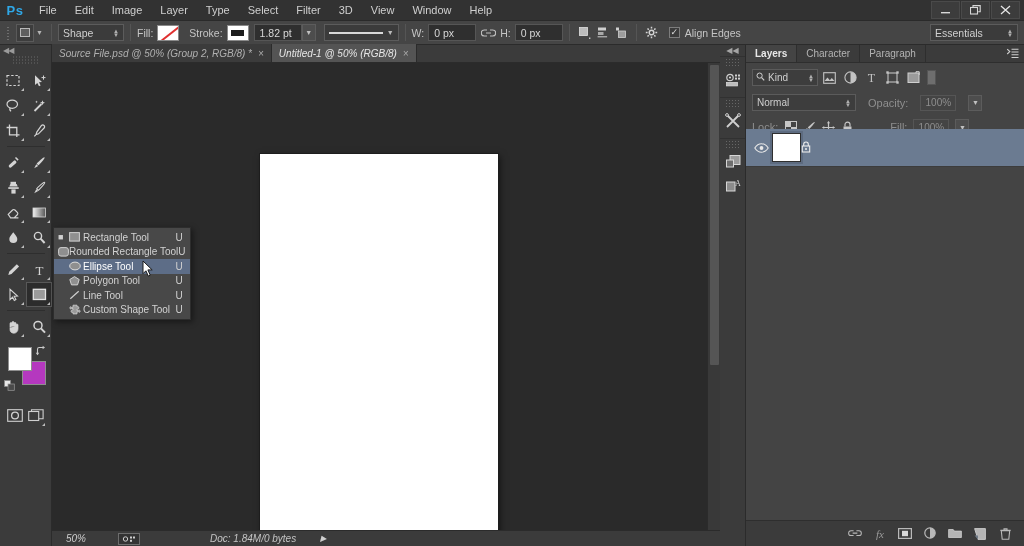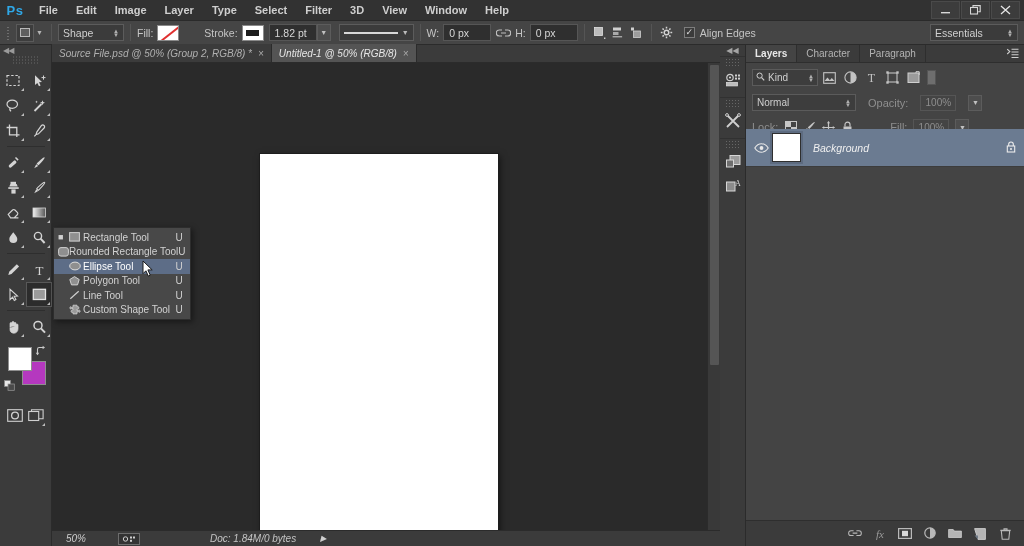--- a/index.html
+++ b/index.html
@@ -19,21 +19,21 @@
     position: absolute; left: 0; top: 0; width: 1024px; height: 21px;
     background: #323232;
     display: flex; align-items: center;
     border-bottom: 1px solid #2a2a2a;
   }
   .ps-logo {
     width: 30px; height: 21px; display: flex; align-items: center; justify-content: center;
     color: #2fa8e8; font-weight: bold; font-size: 13px; letter-spacing: .5px;
     font-family: "Liberation Sans", sans-serif;
   }
-  .menu { display: flex; align-items: center; height: 21px; font-weight: bold; }
+  .menu { display: flex; align-items: center; height: 21px; }
   .menu-item {
     padding: 0 9px; height: 21px; line-height: 21px;
     color: #cfcfcf; font-size: 11px; white-space: nowrap; cursor: default;
   }
 
   .win-controls {
     position: absolute; right: 4px; top: 1px; display: flex; gap: 1px;
   }
   .win-btn {
     width: 29px; height: 18px; background: #3c3c3c;
@@ -343,21 +343,21 @@
           <span>▲</span>
           <span>▼</span>
         </span>
     </div>
 
     <div class="sep-v"></div>
 
     <span class="ob-label">Fill:</span>
     <div class="swatch-fill"></div>
 
-    <span class="ob-label" style="margin-left:25px">Stroke:</span>
+    <span class="ob-label" style="margin-left:10px">Stroke:</span>
     <div class="swatch-stroke">
         <i></i>
       </div>
 
     <div class="numbox-dark" style="margin-left:5px;min-width:48px">1.82 pt</div>
     <div class="drop-btn">▼</div>
 
     <div class="stroke-style" style="margin-left:8px">
       <span class="line"></span>
       <span style="font-size:7px;color:#bbb">▼</span>
@@ -878,21 +878,20 @@
 
     <div class="layers-list">
       <div class="layer-row">
         <div class="eye">
           <svg width="15" height="10" viewBox="0 0 15 10">
             <path d="M0.8 5C2.6 2.2 5 0.8 7.5 0.8S12.4 2.2 14.2 5c-1.8 2.8-4.2 4.2-6.7 4.2S2.6 7.8 0.8 5z" fill="none" stroke="#e8e8e8" stroke-width="1.1"></path>
             <circle cx="7.5" cy="5" r="1.9" fill="#e8e8e8"></circle>
           </svg>
         </div>
         <div class="layer-thumb"></div>
-        <div class="layer-name">Background</div>
         <div class="layer-lock">
           <svg width="10" height="12" viewBox="0 0 10 12">
             <path d="M2.7 5V3.3a2.3 2.3 0 0 1 4.6 0V5" fill="none" stroke="#ececec" stroke-width="1.1"></path>
             <rect x="1.3" y="5" width="7.4" height="6" fill="none" stroke="#ececec" stroke-width="1.1"></rect>
             <circle cx="5" cy="8" r="1" fill="#ececec"></circle>
           </svg>
         </div>
       </div>
     </div>
 

